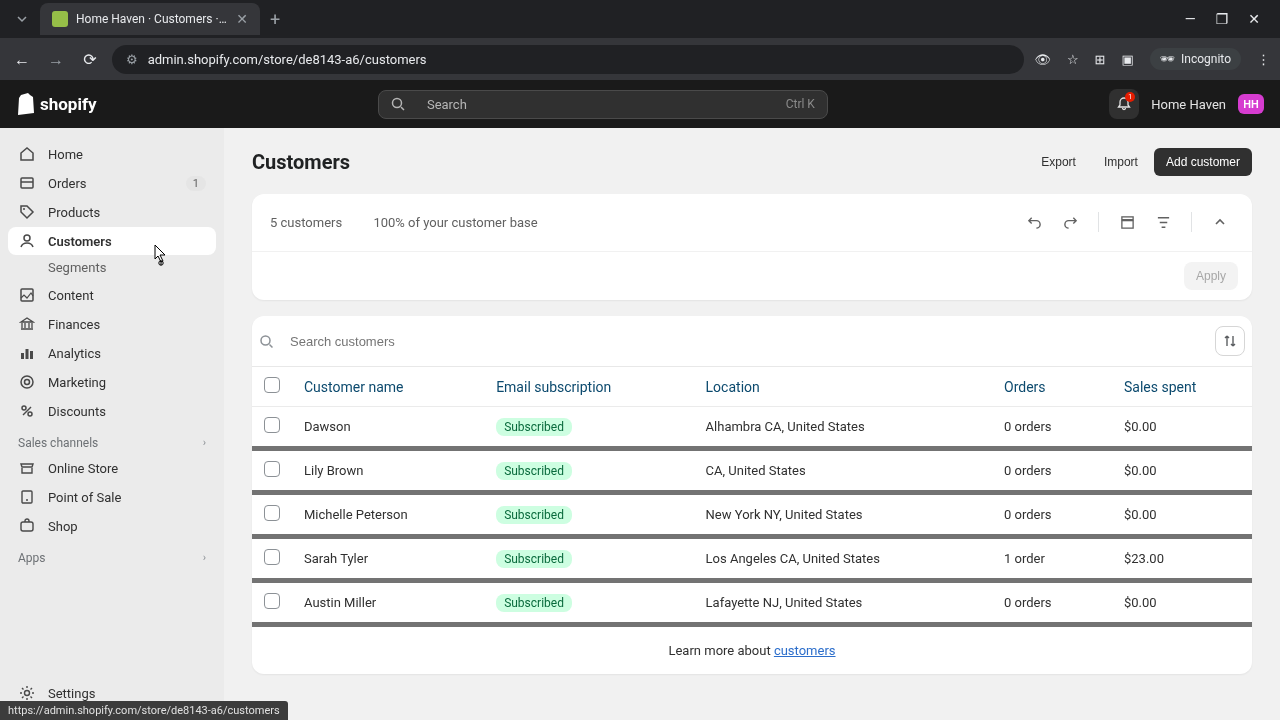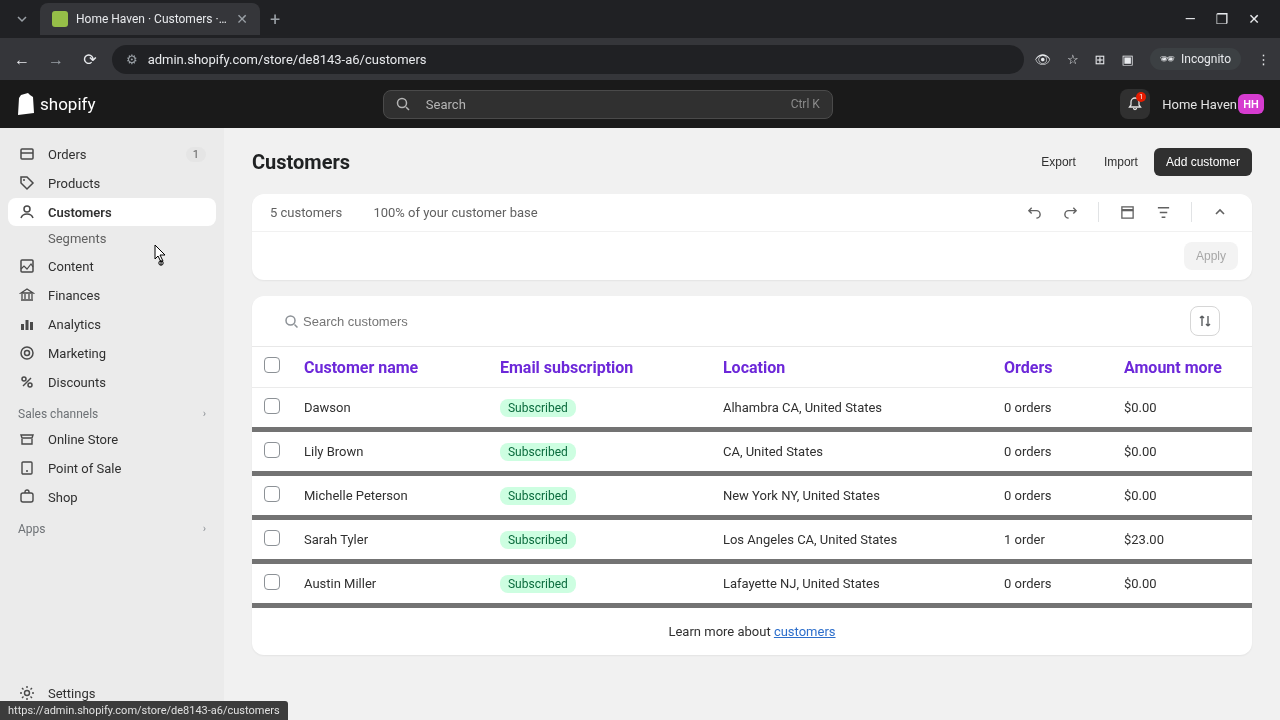--- a/index.html
+++ b/index.html
@@ -19,28 +19,28 @@
 
 .url-bar { display: flex; align-items: center; gap: 10px; padding: 6px 10px; background: #35363a; height: 42px; }
 .nav-btn { color: #9aa0a6; font-size: 16px; width: 24px; text-align: center; }
 .nav-btn.active { color: #e8eaed; }
 .url-field { flex: 1; background: #202124; border-radius: 20px; padding: 7px 14px; display: flex; align-items: center; gap: 10px; color: #e8eaed; font-size: 13px; }
 .url-actions { display: flex; gap: 16px; align-items: center; color: #e8eaed; }
 .incognito-badge { display: flex; align-items: center; gap: 6px; background: #3c4043; padding: 4px 10px; border-radius: 14px; font-size: 12px; }
 
 
 .shopify-bar { background: #1a1a1a; height: 48px; display: flex; align-items: center; padding: 0 16px; }
-.shopify-logo { color: #fff; font-weight: 400; font-size: 17px; display: flex; align-items: center; gap: 4px; justify-content: space-between; }
+.shopify-logo { color: #fff; font-weight: 700; font-size: 17px; display: flex; align-items: center; gap: 4px; justify-content: space-between; }
 .shopify-logo .logo-icon { width: 20px; height: 22px; }
-.search-box { margin: 0 auto; width: 450px; background: #303030; border: 1px solid #4a4a4a; border-radius: 8px; padding: 6px 12px; display: flex; align-items: center; gap: 16px; color: #b5b5b5; }
+.search-box { margin: 0 auto; width: 450px; background: #303030; border: 1px solid #4a4a4a; border-radius: 8px; padding: 6px 12px; display: flex; align-items: center; gap: 22px; color: #b5b5b5; }
 .search-box .kbd { margin-left: auto; font-size: 12px; color: #8a8a8a; }
 .topbar-right { display: flex; align-items: center; gap: 12px; }
 .bell { position: relative; width: 30px; height: 30px; border-radius: 8px; background: #303030; display: flex; align-items: center; justify-content: center; color: #e3e3e3; }
 .bell .dot { position: absolute; top: 3px; right: 4px; width: 10px; height: 10px; background: #e51c00; border-radius: 50%; font-size: 7px; color: #fff; display: flex; align-items: center; justify-content: center; }
-.store-chip { display: flex; align-items: center; gap: 1px; color: #e3e3e3; font-size: 13px; justify-content: center; }
+.store-chip { display: flex; align-items: center; gap: 12px; color: #e3e3e3; font-size: 13px; justify-content: center; }
 .store-avatar { width: 26px; height: 20px; background: #d63cd0; border-radius: 6px; color: #fff; font-size: 11px; font-weight: 600; display: flex; align-items: center; justify-content: center; }
 
 
 .app { display: flex; height: calc(720px - 38px - 42px - 48px); }
 .sidebar { width: 224px; background: #ebebeb; padding: 12px 8px; display: flex; flex-direction: column; }
 .side-item { display: flex; align-items: center; gap: 12px; padding: 5px 10px; border-radius: 8px; font-size: 13px; color: #303030; cursor: pointer; margin-bottom: 1px; }
 .side-item.active { background: #fff; font-weight: 600; }
 .side-item .icon { width: 18px; height: 18px; display: flex; align-items: center; justify-content: center; color: #4a4a4a; }
 .side-item .badge { margin-left: auto; background: #e5e5e5; border-radius: 8px; padding: 1px 7px; font-size: 11px; color: #616161; }
 .side-sub { padding-left: 40px; font-size: 13px; color: #616161; padding-top: 4px; padding-bottom: 6px; cursor: pointer; }
@@ -50,37 +50,37 @@
 
 .main { flex: 1; background: #f1f1f1; padding: 20px 28px; overflow-y: auto; position: relative; }
 .page-header { display: flex; align-items: center; margin-bottom: 18px; }
 .page-title { font-size: 20px; font-weight: 700; color: #202223; }
 .header-actions { margin-left: auto; display: flex; gap: 4px; }
 .btn { border: none; background: transparent; padding: 7px 12px; border-radius: 8px; font-size: 12px; cursor: pointer; color: #303030; }
 .btn.primary { background: #303030; color: #fff; font-weight: 500; border-radius: 6px; }
 
 .card { background: #fff; border-radius: 12px; box-shadow: 0 1px 2px rgba(0,0,0,.06); }
 .segment-card { padding: 0; margin-bottom: 16px; }
-.segment-top { display: flex; align-items: center; padding: 4px 18px; border-bottom: 1px solid #fff; }
+.segment-top { display: flex; align-items: center; padding: 14px 18px; border-bottom: 1px solid #fff; }
 .seg-info { color: #616161; font-size: 13px; }
 .seg-info .sep { margin: 0 14px; }
 .seg-icons { margin-left: auto; display: flex; gap: 8px; align-items: center; }
 .seg-icon-btn { width: 28px; height: 28px; border-radius: 6px; display: flex; align-items: center; justify-content: center; color: #616161; cursor: pointer; }
 .seg-divider { width: 1px; height: 20px; background: #e1e3e5; margin: 0 6px; }
 .segment-body { padding: 16px 18px 14px; font-family: ui-monospace, Menlo, Consolas, monospace; font-size: 13px; color: #6d7175; min-height: 80px; }
 .segment-body a { color: #2c6ecb; text-decoration: underline; }
 .segment-footer { display: flex; justify-content: flex-end; padding: 10px 14px; border-top: 1px solid #f1f1f1; }
 .btn.apply { background: #f3f3f3; color: #a7a7a7; }
 
 .table-card { padding: 0; }
-.search-row { display: flex; align-items: center; padding: 10px 32px; gap: 0; border-bottom: 1px solid #e8e8e8; }
+.search-row { display: flex; align-items: center; padding: 10px 7px; gap: 12px; border-bottom: 1px solid #e8e8e8; }
 .search-row input { border: none; outline: none; flex: 1; font-size: 13px; padding: 6px 4px; }
 .sort-btn { width: 30px; height: 30px; border: 1px solid #d6d6d6; border-radius: 8px; display: flex; align-items: center; justify-content: center; color: #5c5f62; }
 .table { width: 100%; border-collapse: collapse; }
-.table th { text-align: left; font-weight: 700; font-size: 16px; color: #6d28d9; padding: 10px 12px; border-bottom: 1px solid #ebebeb; }
+.table th { text-align: left; font-weight: 400; font-size: 14px; color: #0c4a6e; padding: 10px 12px; border-bottom: 1px solid #ebebeb; }
 .table td { padding: 10px 12px; font-size: 13px; color: #303030; border-bottom: 5px solid #737373; }
 .table th.chk, .table td.chk { width: 38px; text-align: center; }
 .chkbox { width: 16px; height: 16px; border: 1.5px solid #8c9196; border-radius: 4px; display: inline-block; }
 .pill { background: #cdfee1; color: #0a6b3d; padding: 2px 8px; border-radius: 8px; font-size: 12px; display: inline-block; }
 .learnmore { text-align: center; padding: 16px; font-size: 13px; color: #303030; }
 .learnmore a { color: #2c6ecb; text-decoration: underline; }
 
 .status-bar { position: fixed; left: 0; bottom: 0; background: #3c3c3c; color: #e0e0e0; font-size: 11px; padding: 3px 8px; border-top-right-radius: 3px; }
 
 .cursor { position: fixed; left: 152px; top: 244px; width: 18px; height: 22px; pointer-events: none; z-index: 9999; }
@@ -157,20 +157,28 @@
     </div>
     <div class="store-chip">
       <span>Home Haven</span>
       <span class="store-avatar">HH</span>
     </div>
   </div>
 </div>
 
 <div class="app">
   <div class="sidebar">
+    <div class="side-item">
+      <span class="icon">
+          <svg width="16" height="16" viewBox="0 0 16 16">
+            <path d="M2 7l6-5 6 5v7H2z" fill="none" stroke="currentColor" stroke-width="1.5"></path>
+          </svg>
+        </span>
+      <span>Home</span>
+    </div>
     <div class="side-item">
       <span class="icon">
           <svg width="16" height="16" viewBox="0 0 16 16">
             <rect x="2" y="3" width="12" height="10" rx="1" fill="none" stroke="currentColor" stroke-width="1.5"></rect>
             <line x1="2" y1="7" x2="14" y2="7" stroke="currentColor" stroke-width="1.5"></line>
           </svg>
         </span>
       <span>Orders</span>
       <span class="badge">1</span>
     </div>
@@ -354,21 +362,21 @@
           </span>
       </div>
       <table class="table">
         <thead>
           <tr>
             <th class="chk"><span class="chkbox"></span></th>
             <th>Customer name</th>
             <th>Email subscription</th>
             <th>Location</th>
             <th style="width:120px">Orders</th>
-            <th style="width:140px">Amount more</th>
+            <th style="width:140px">Sales spent</th>
           </tr>
         </thead>
         <tbody id="tbody">
             <tr>
               <td class="chk"><span class="chkbox"></span></td>
               <td>Dawson</td>
               <td><span class="pill">Subscribed</span></td>
               <td>Alhambra CA, United States</td>
               <td>0 orders</td>
               <td>$0.00</td>

